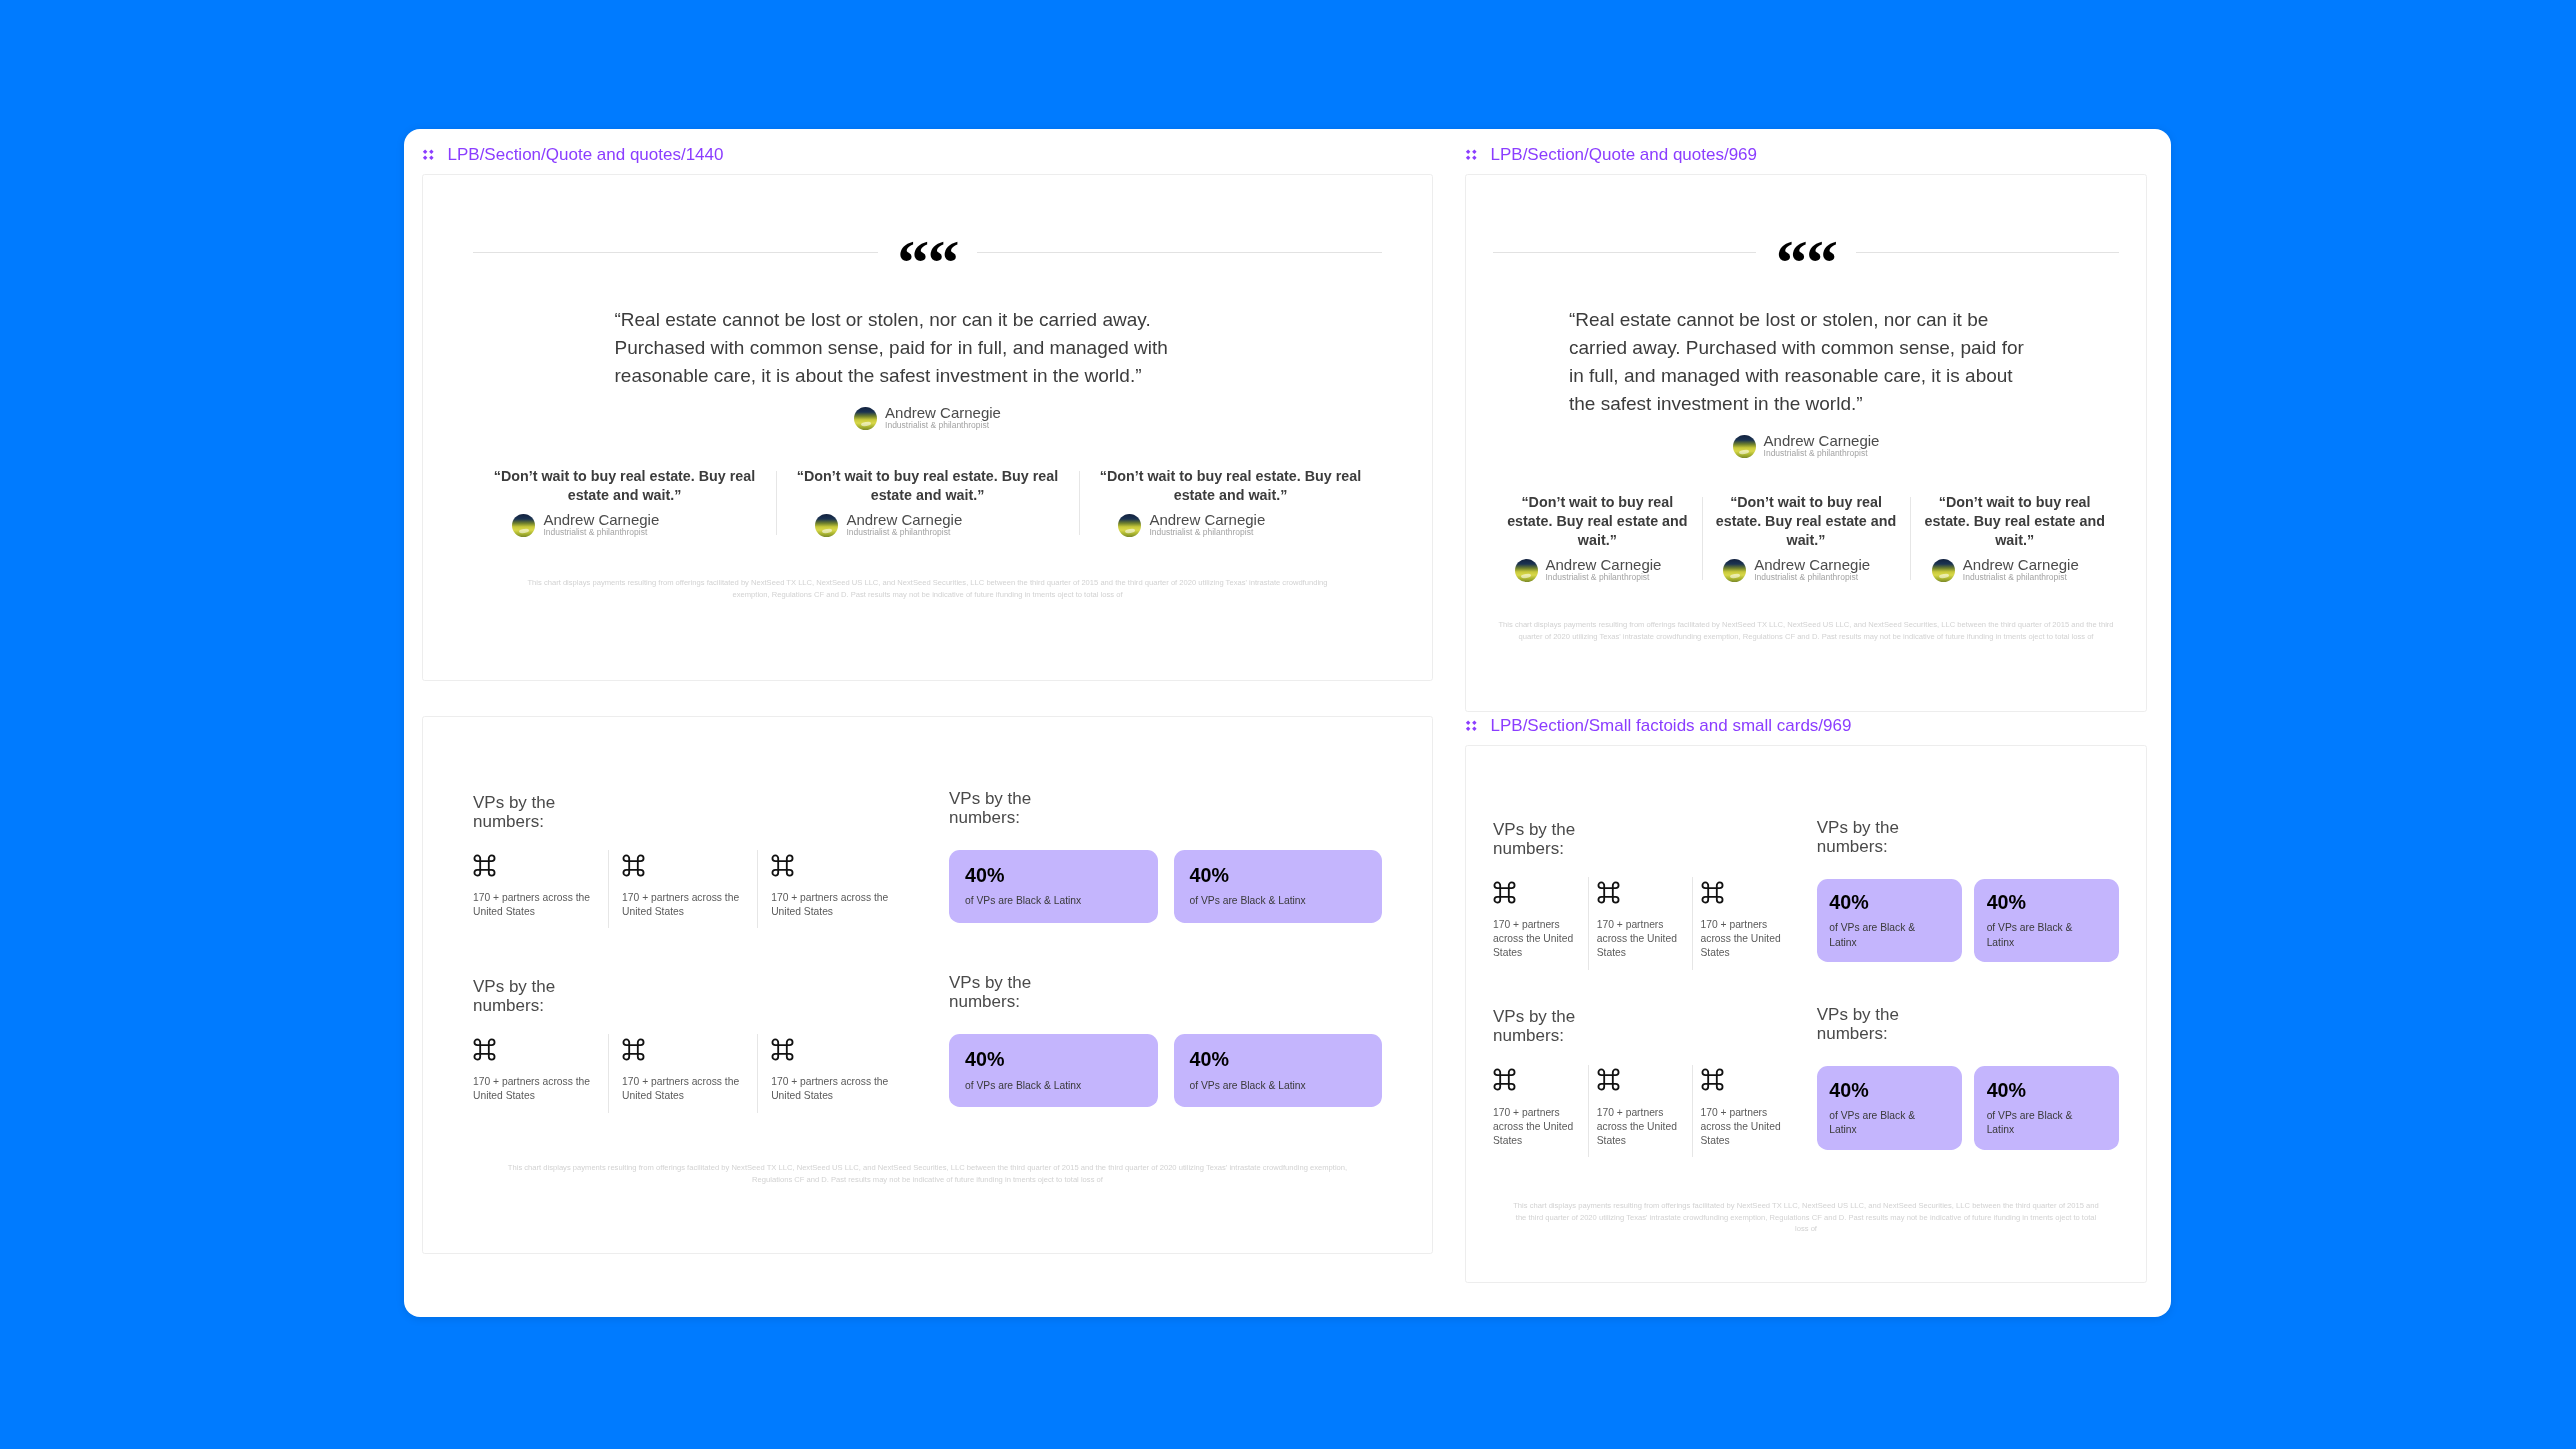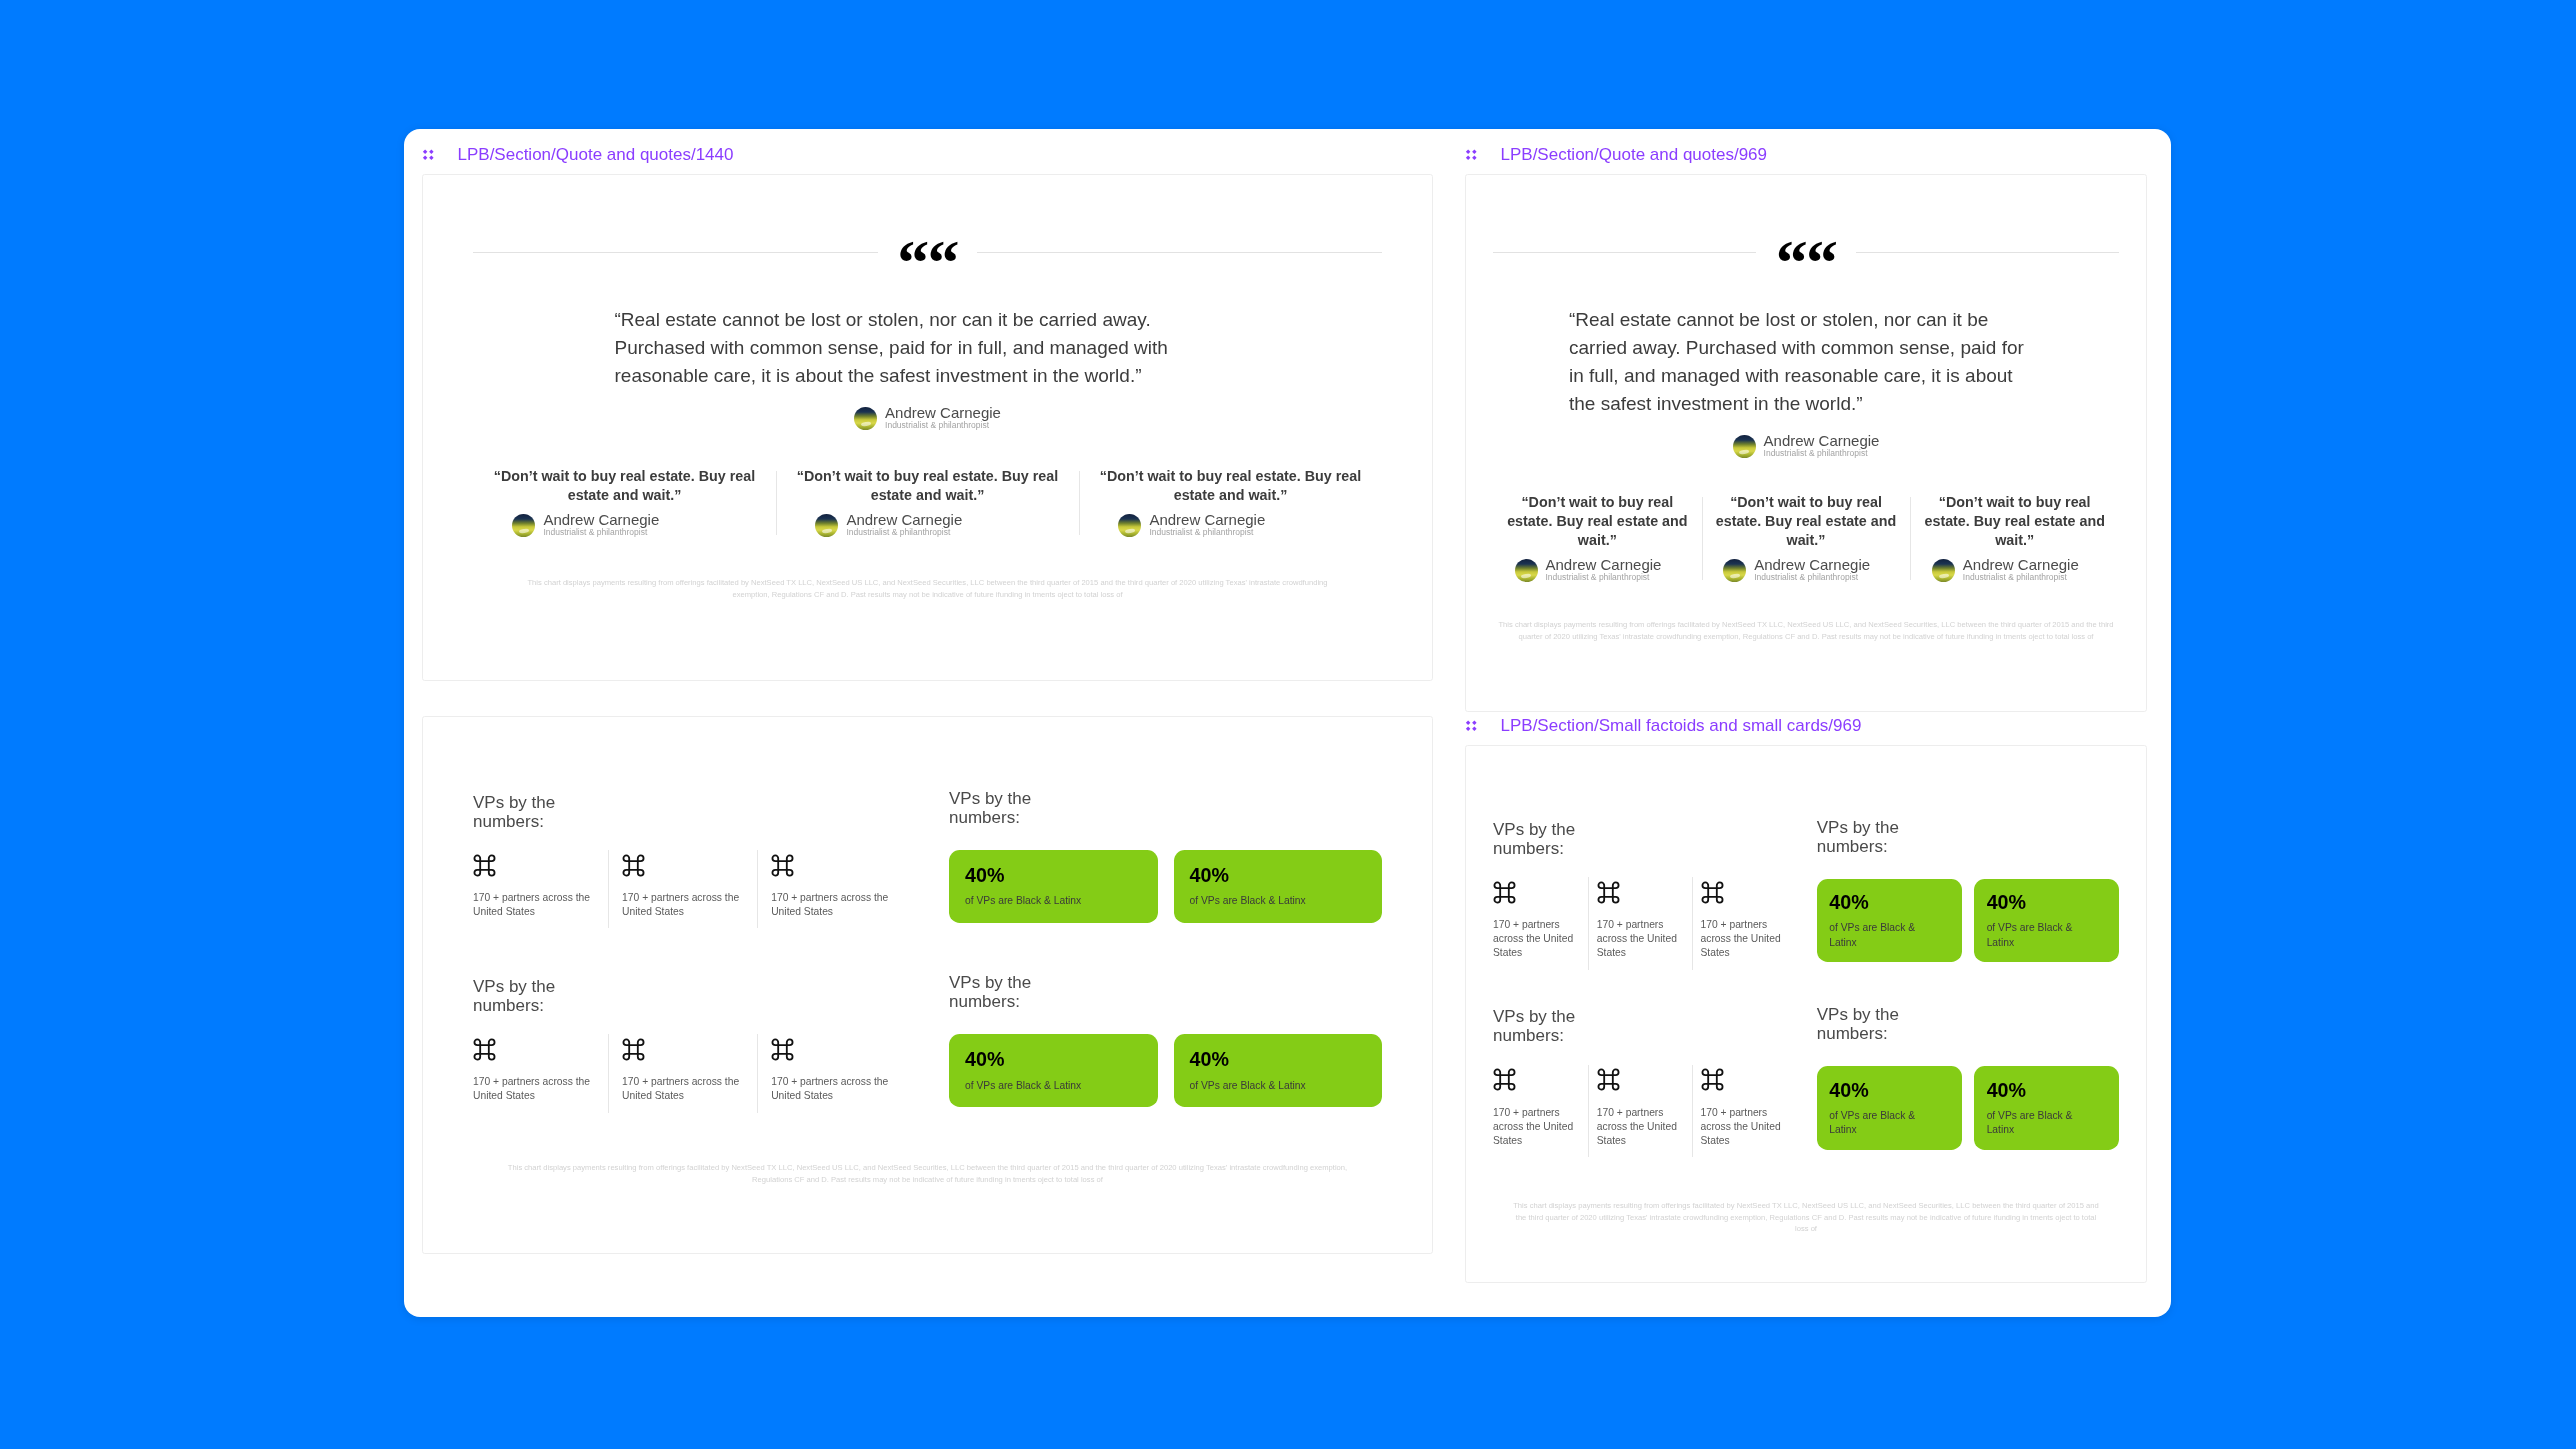--- a/index.html
+++ b/index.html
@@ -16,21 +16,21 @@
     left: 404px; top: 129px;
     width: 1767px; height: 1188px;
     background: #FFFFFF;
     border-radius: 16px;
     box-shadow: 0 1.8px 9px rgba(0,0,0,0.10);
   }
 
   
   .section { position: absolute; }
   .section-label {
-    display: flex; align-items: center; gap: 23px;
+    display: flex; align-items: center; gap: 13px;
     color: #8B3DFF;
     font-size: 17px;
     line-height: 19.7px;
     white-space: nowrap;
     margin-bottom: 9px;
     font-family: "Liberation Sans", sans-serif;
   }
   .comp-icon { width: 12.5px; height: 12.5px; display: block; flex: 0 0 auto; }
 
   .frame {
@@ -147,21 +147,21 @@
   }
   .cmd-icon { display: block; margin-bottom: 14.3px; }
   .stat-label {
     color: #5A5A5A;
     font-size: 10.3px;
     line-height: 14.3px;
   }
 
   .card-row { display: flex; gap: 16px; }
   .blue-card {
-    background: #84cc16;
+    background: #c4b5fd;
     border-radius: 10.7px;
     padding: 14.3px 16px;
     flex: 1 1 0;
   }
   .blue-card-num {
     font-size: 19.7px;
     font-weight: 700;
     color: #000000;
     line-height: 23px;
     margin-bottom: 7.2px;

